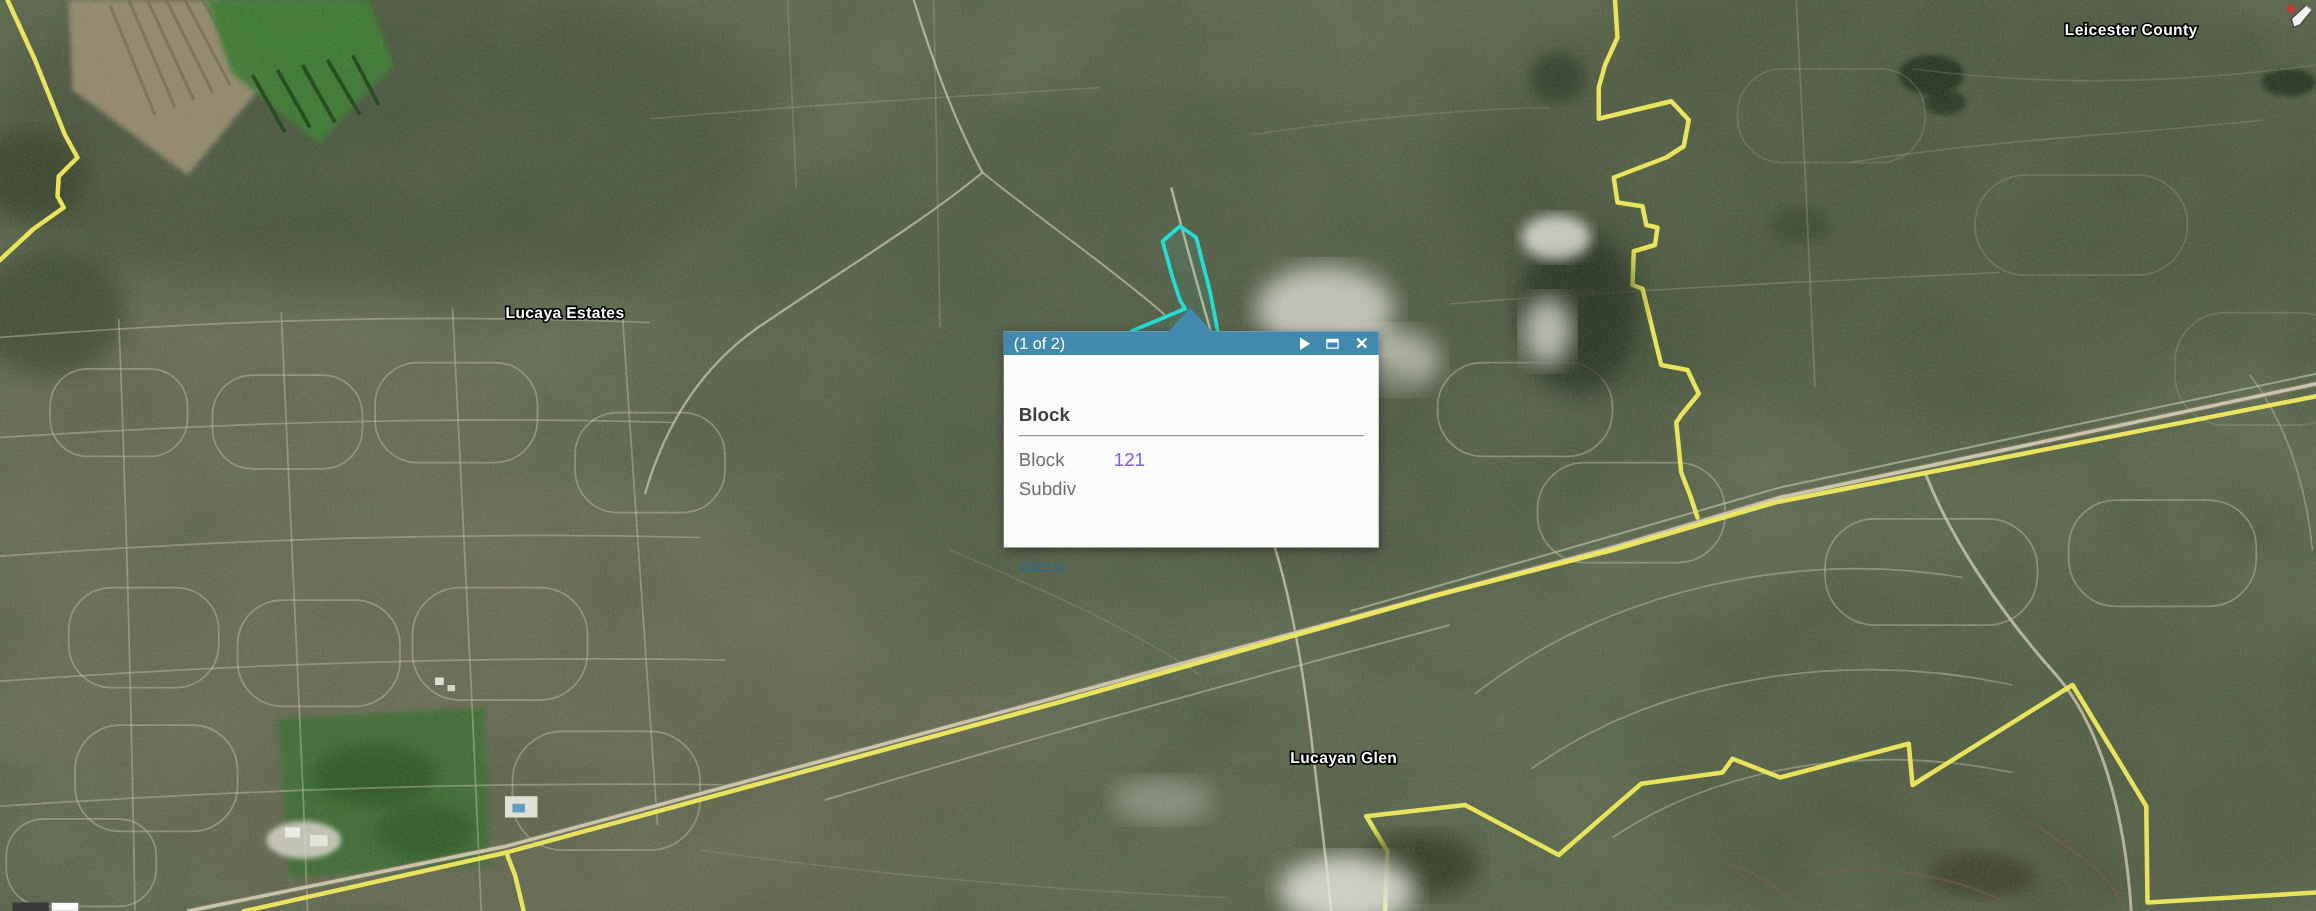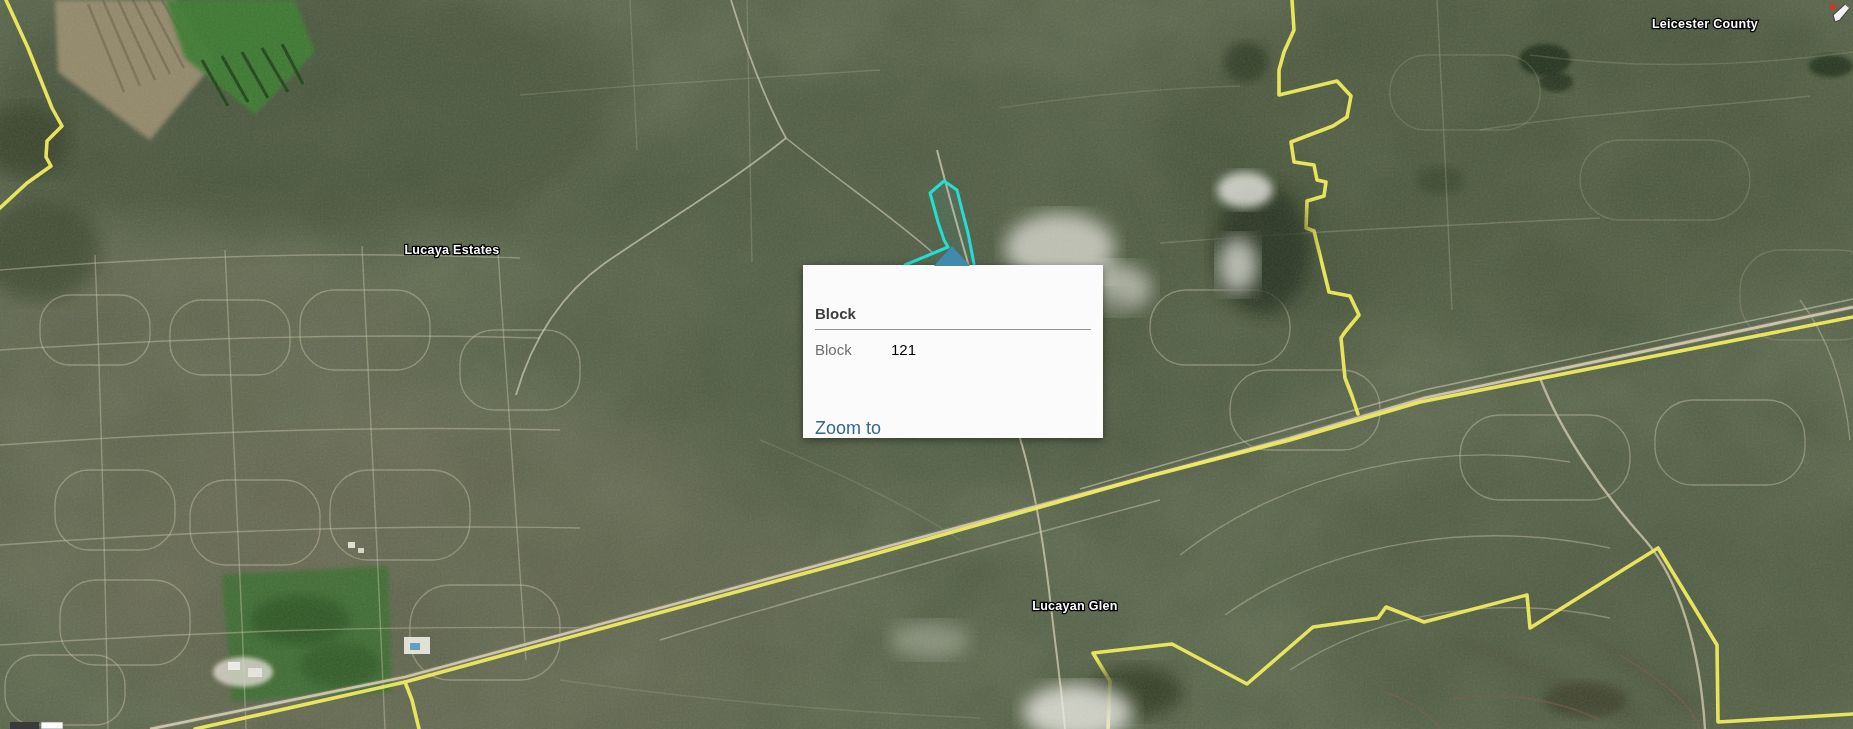--- a/index.html
+++ b/index.html
@@ -18,23 +18,23 @@
   .popup-header-tools{margin-left:auto;display:flex;align-items:center;gap:13px;}
   .hbtn{display:flex;align-items:center;justify-content:center;cursor:pointer;color:#fff;}
   .icon-play{width:0;height:0;border-top:5px solid transparent;border-bottom:5px solid transparent;border-left:8px solid #fff;}
   .icon-max{width:10px;height:8px;border:1.5px solid #fff;border-top-width:3px;box-sizing:border-box;background:transparent;}
   .icon-x{font-size:13px;font-weight:bold;line-height:13px;}
   .popup-body{position:relative;height:154px;padding:6px 12px 0 12px;box-sizing:border-box;margin-top:28px;}
   .popup-title{font-size:15px;font-weight:bold;color:#3f3f3f;padding:6px 0 7px 0;}
   .popup-rule{border:0;border-top:1px solid #949494;margin:0 0 8px 0;}
   .field-row{display:flex;font-size:15px;line-height:23px;}
   .field-label{width:64px;color:#6f6f6f;}
-  .field-value{color:#000000;padding-left:12px;}
-  .zoomto{position:absolute;left:12px;bottom:8px;font-size:18px;color:#35678c;
-          cursor:pointer;}
+  .field-value{color:#8b5cf6;padding-left:12px;}
+  .zoomto{position:absolute;left:12px;bottom:8px;font-size:10px;color:#35678c;
+          text-decoration:underline;cursor:pointer;}
 
   
   text.maplabel{font-family:"Liberation Sans",sans-serif;font-size:12.5px;font-weight:bold;
           fill:#ffffff;stroke:#000000;stroke-width:2.6px;paint-order:stroke;letter-spacing:.3px;}
 </style>
 </head>
 <body>
 
 <div id="app">
 
@@ -234,27 +234,45 @@
       <rect x="0" y="2" width="6" height="6" fill="#c63b2f"></rect>
       <polygon points="5,20 3,13 15,2 20,6 10,18" fill="#f2f2f2" stroke="#4a4a4a" stroke-width="1.2"></polygon>
       <line x1="15" y1="2" x2="20" y2="6" stroke="#8a8a8a" stroke-width="1"></line>
     </g>
   </g>
 </svg>
 
 <div class="popup">
   <div class="popup-pointer"></div>
 
+  <div class="popup-header">
+    <span class="popup-pagination">(1 of 2)</span>
+    <span class="popup-header-tools">
+      <span class="hbtn">
+        <span class="icon-play"></span>
+      </span>
+      <span class="hbtn">
+        <span class="icon-max"></span>
+      </span>
+      <span class="hbtn">
+        <span class="icon-x">✕</span>
+      </span>
+    </span>
+  </div>
 
   <div class="popup-body">
     <div class="popup-title">Block</div>
     <hr class="popup-rule">
 
     <div class="field-row">
       <span class="field-label">Block</span>
       <span class="field-value">121</span>
     </div>
+    <div class="field-row">
+      <span class="field-label">Subdiv</span>
+      <span class="field-value"></span>
+    </div>
 
     <a class="zoomto">Zoom to</a>
   </div>
 </div>
 
 </div>
 
 </body></html>

